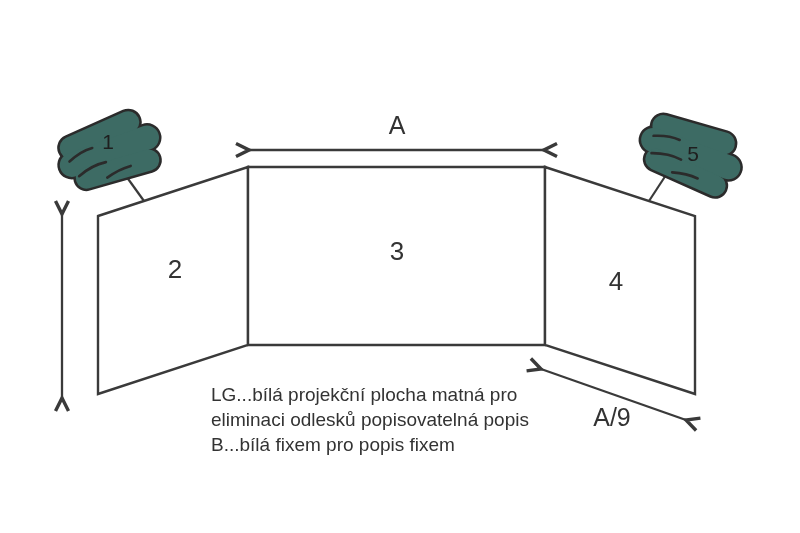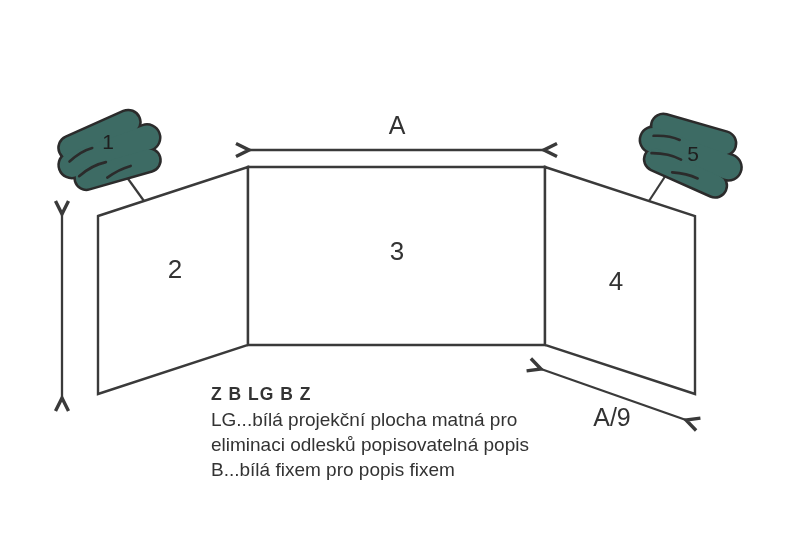--- a/index.html
+++ b/index.html
@@ -102,19 +102,18 @@
   <span class="lbl blob-num" id="part1-label">1</span>
   <span class="lbl panel-num" id="part2-label">2</span>
   <span class="lbl panel-num" id="part3-label">3</span>
   <span class="lbl panel-num" id="part4-label">4</span>
   <span class="lbl blob-num" id="part5-label">5</span>
 
   <span class="lbl dim-lbl" id="dim-a-label">A</span>
   <span class="lbl dim-lbl" id="dim-a2-label">A/9</span>
 
   <div class="legend">
-    <div class="legend-heading">Z B LG B Z</div>
     <div class="legend-line">LG...bílá projekční plocha matná pro</div>
     <div class="legend-line">eliminaci odlesků popisovatelná popis</div>
     <div class="legend-line">B...bílá fixem pro popis fixem</div>
   </div>
 
 </div>
 
 </body></html>

